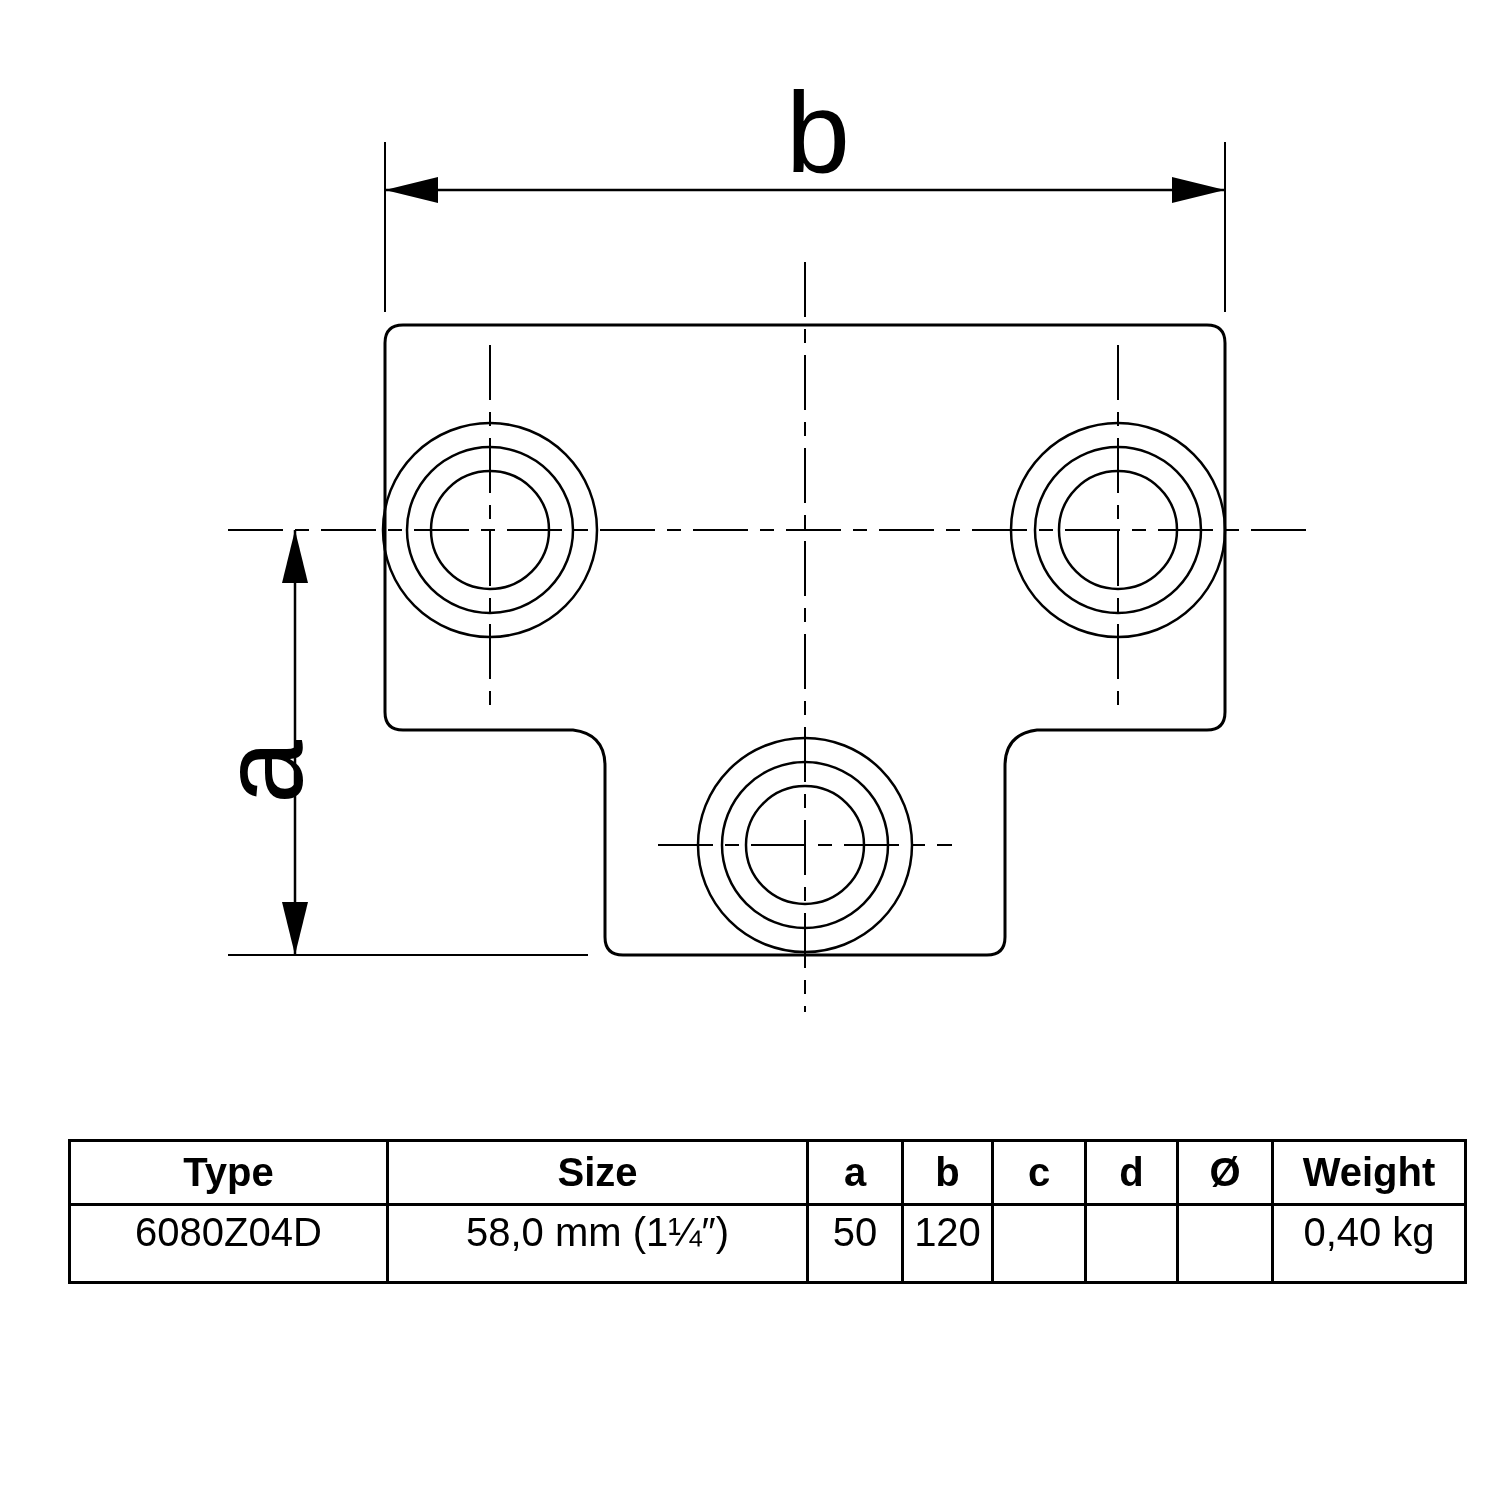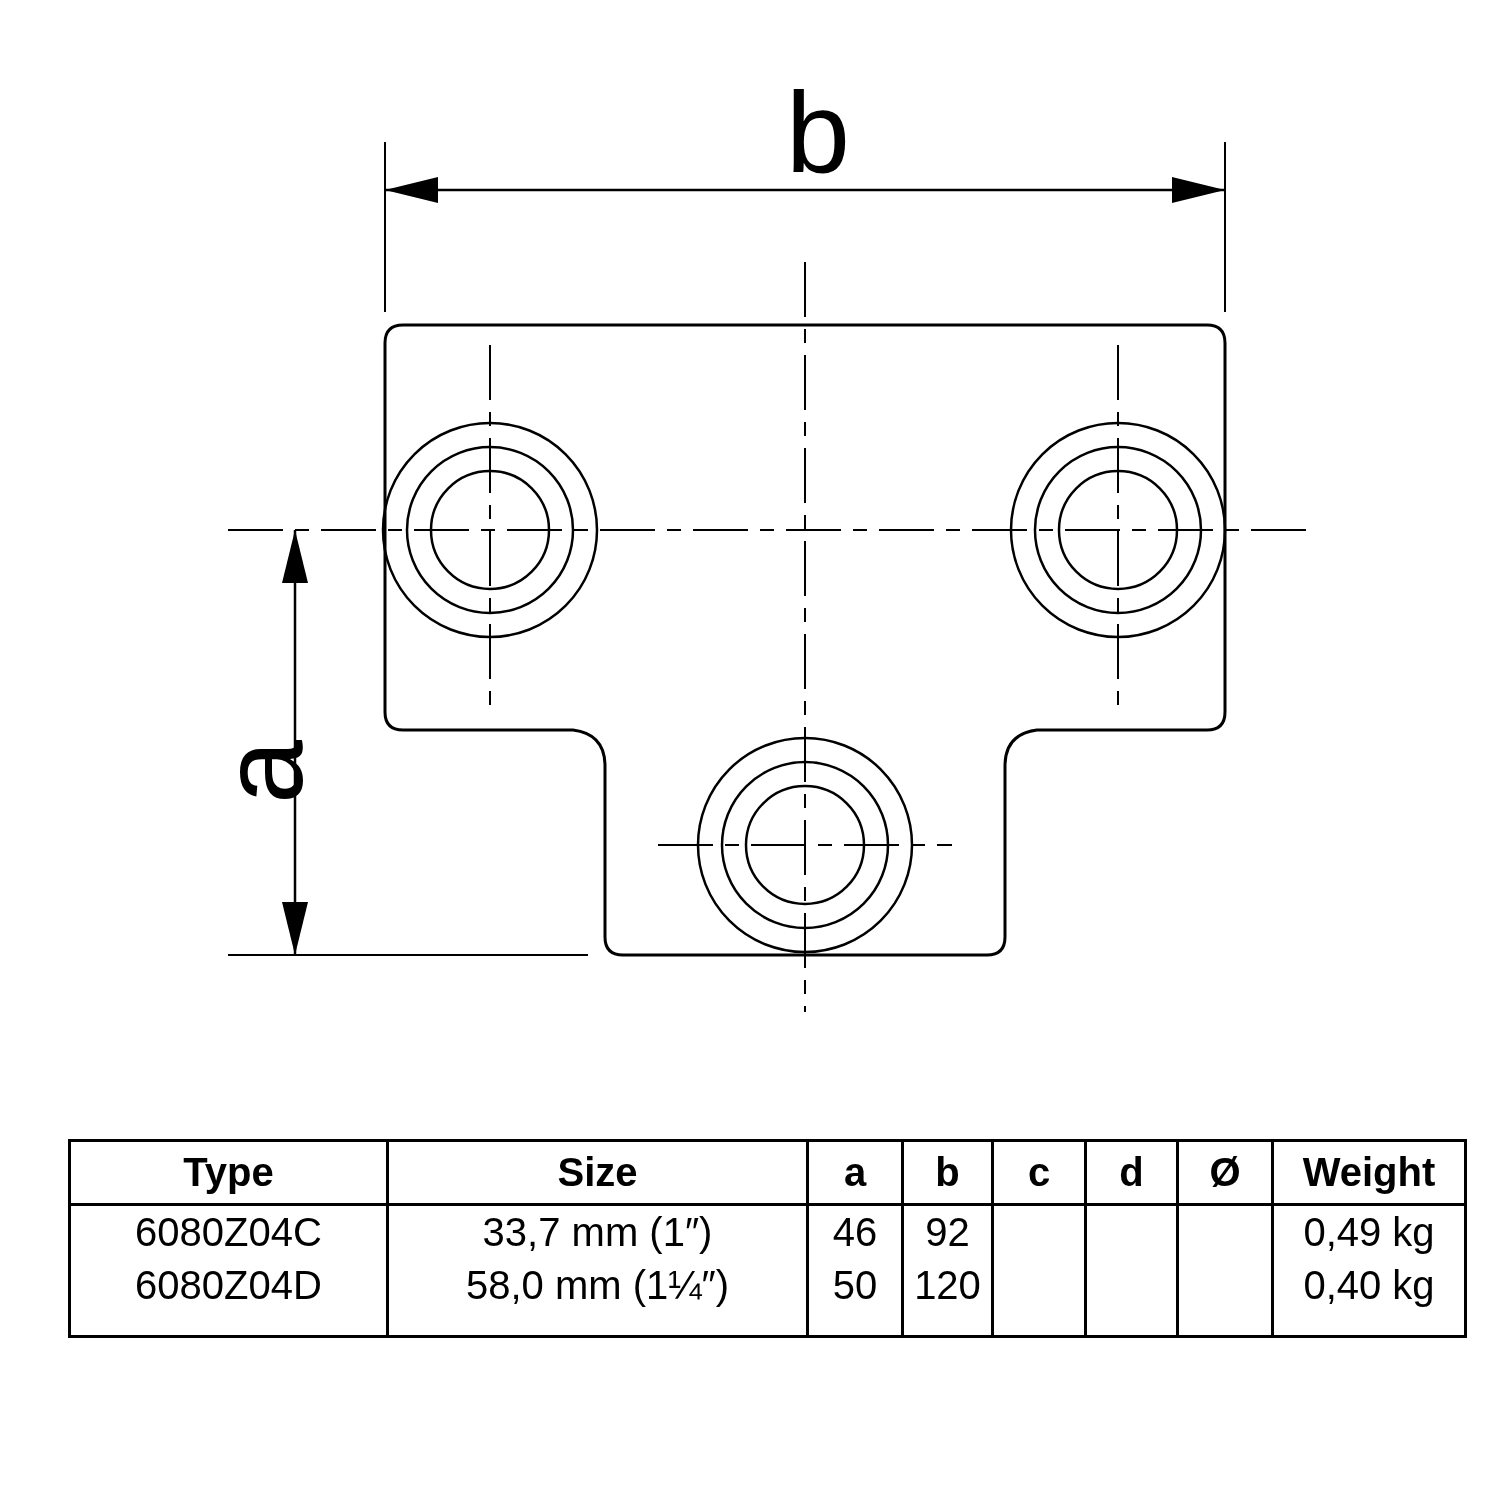--- a/index.html
+++ b/index.html
@@ -117,30 +117,20 @@
       <th>a</th>
       <th>b</th>
       <th>c</th>
       <th>d</th>
       <th>Ø</th>
       <th>Weight</th>
     </tr>
   </thead>
   <tbody>
     <tr class="data-row">
-      <td>6080Z04C</td>
-      <td>33,7 mm (1″)</td>
-      <td>46</td>
-      <td>92</td>
-      <td></td>
-      <td></td>
-      <td></td>
-      <td>0,49 kg</td>
-    </tr>
-    <tr class="data-row">
       <td>6080Z04D</td>
       <td>58,0 mm (1¼″)</td>
       <td>50</td>
       <td>120</td>
       <td></td>
       <td></td>
       <td></td>
       <td>0,40 kg</td>
     </tr>
     <tr class="filler-row">

